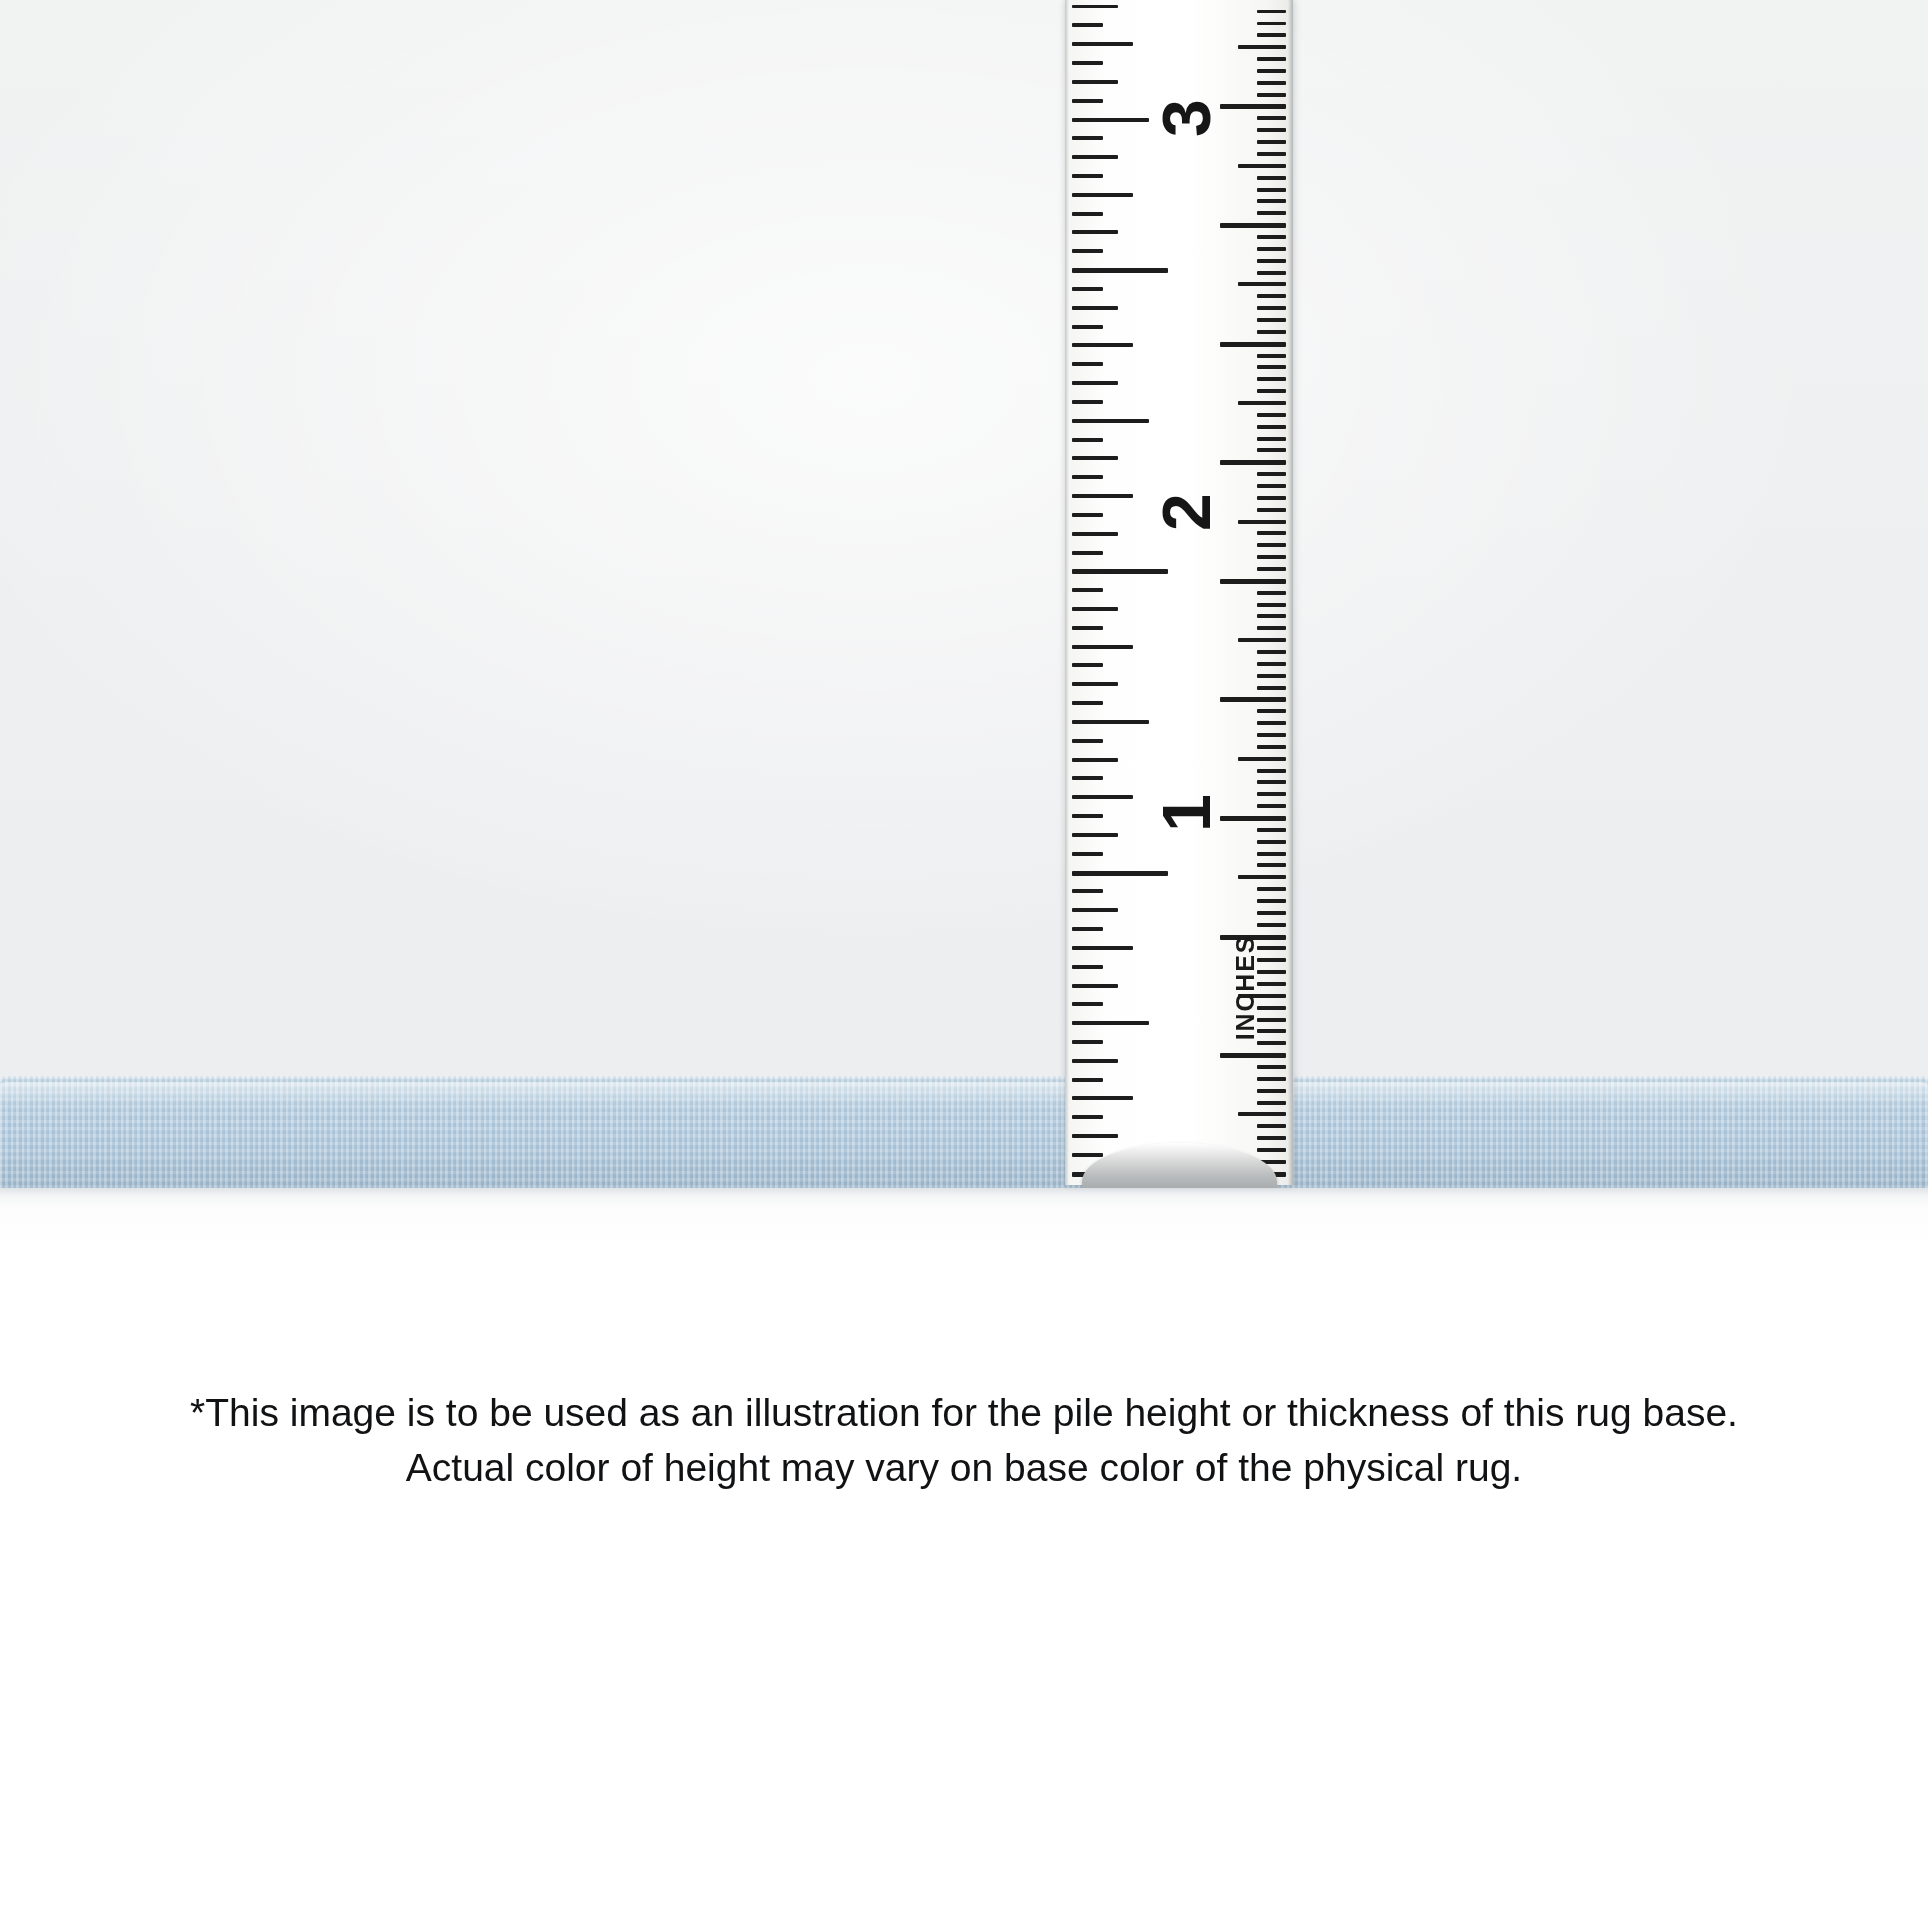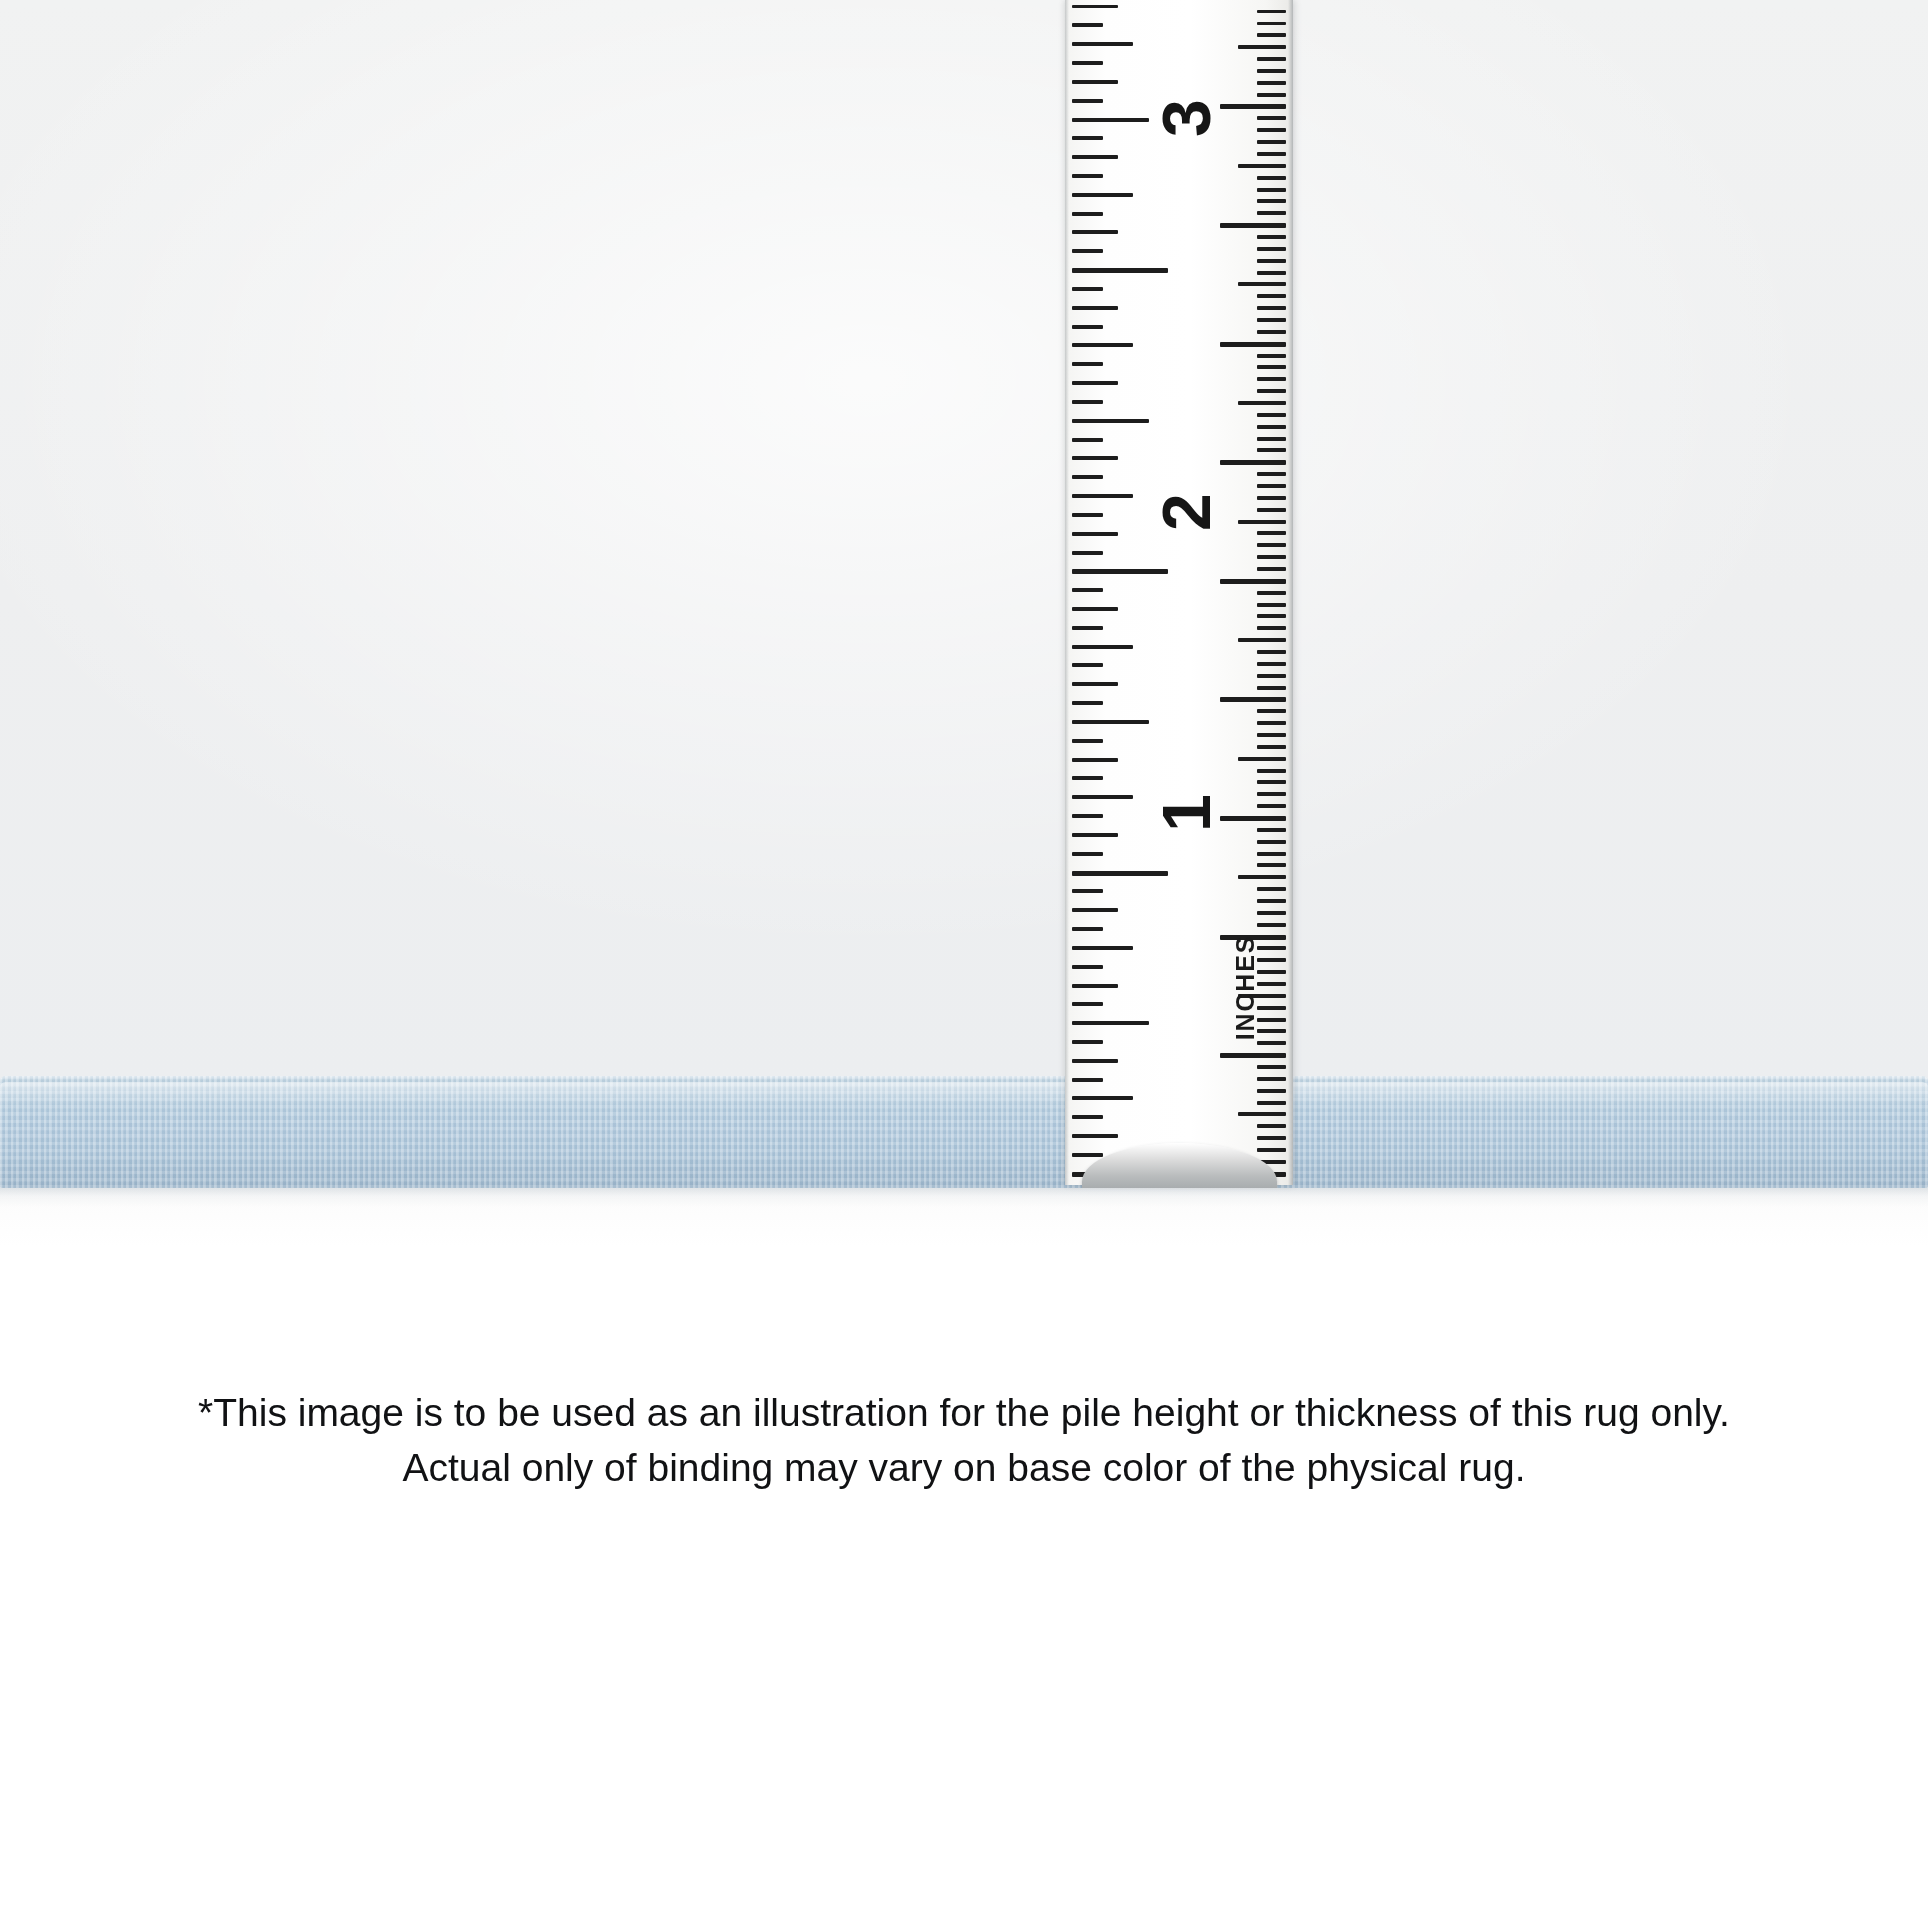--- a/index.html
+++ b/index.html
@@ -411,18 +411,18 @@
       <div class="inches-label">INCHES</div>
     </div>
 
     <div class="ruler-tip">
       <div class="tip-metal"></div>
     </div>
 
   </div>
 
   <div class="caption">
-    <span class="line">*This image is to be used as an illustration for the pile height or thickness of this rug only.</span>
-    <span class="line">Actual only of binding may vary on base color of the physical rug.</span>
+    <span class="line">*This image is to be used as an illustration for the pile height or thickness of this rug base.</span>
+    <span class="line">Actual color of height may vary on base color of the physical rug.</span>
   </div>
 
 </div>
 
 
 </body></html>

